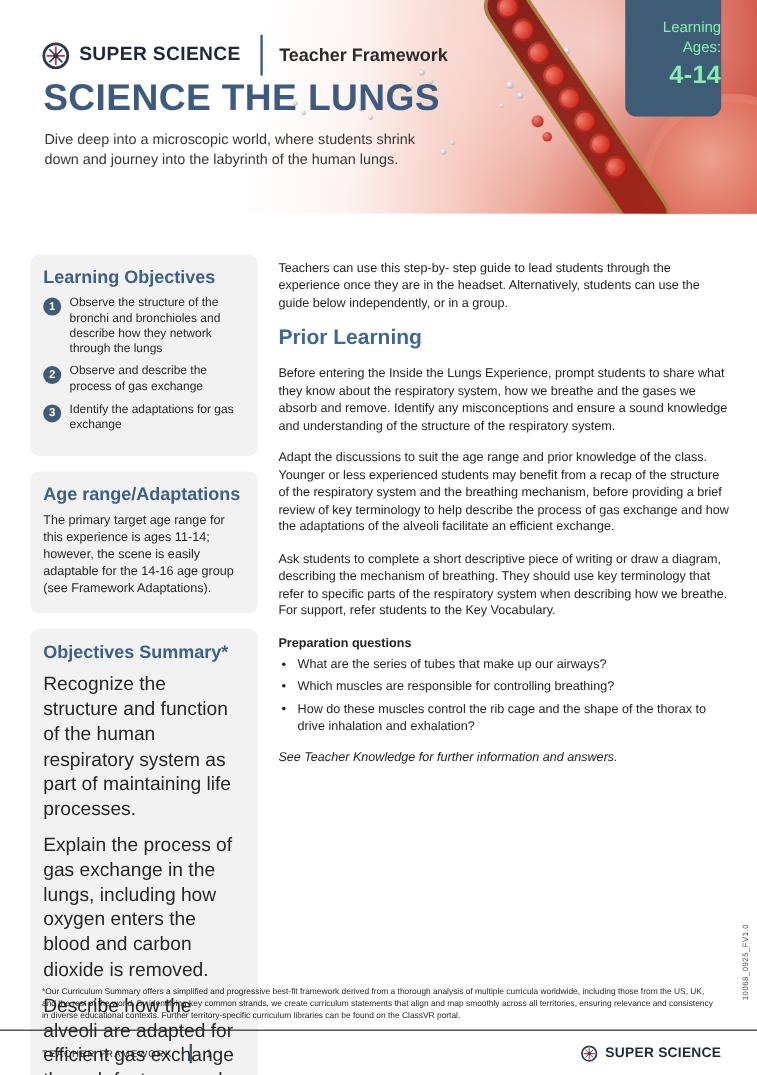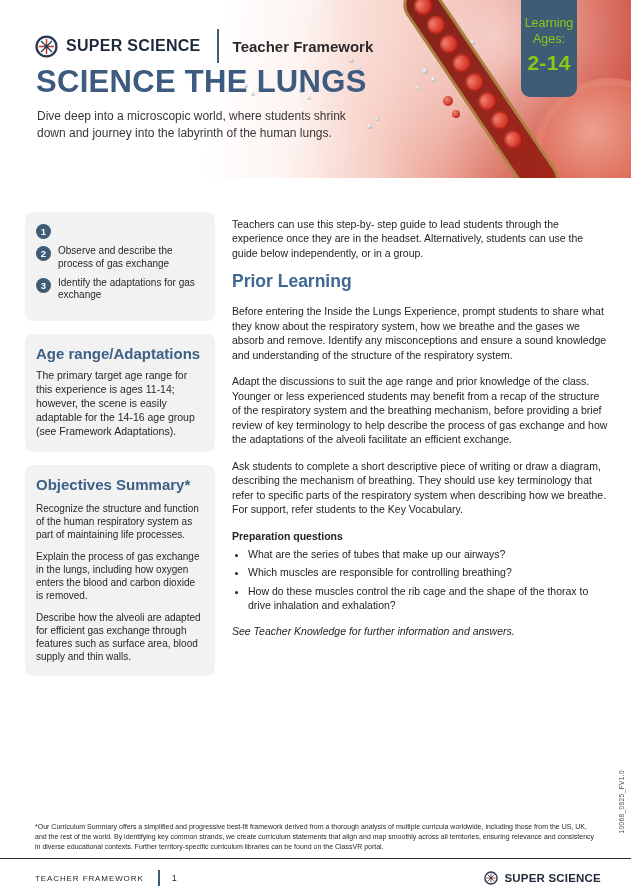--- a/index.html
+++ b/index.html
@@ -27,42 +27,42 @@
     background:radial-gradient(circle at 35% 30%, #ffffff 0%, #ced2d8 45%, #8f949c 100%);opacity:.92;}
   .mini-cell{position:absolute;aspect-ratio:1;border-radius:50%;
     background:radial-gradient(circle at 35% 32%, #ef8373 0%, #cf3a2c 60%, #9c160b 100%);}
 
   .brand-row{position:absolute;left:35px;top:29px;display:flex;align-items:center;z-index:6;}
   .logo{width:23px;height:23px;flex:0 0 auto;}
   .brand-text{font-size:16px;font-weight:bold;color:#1d2939;letter-spacing:0.3px;margin-left:8px;}
   .vdiv{width:2px;height:34px;background:#3e5c76;margin:0 14px 0 16px;}
   .doc-type{font-size:15px;font-weight:bold;color:#2e2a2b;}
 
-  .ages-badge{position:absolute;left:521px;top:0;width:56px;height:97px;background:#3e5c76;
-    border-radius:0 0 9px 9px;color:#84cc16;text-align:center;padding-top:15px;box-sizing:border-box;z-index:5;}
+  .ages-badge{position:absolute;left:521px;top:0;width:80px;height:97px;background:#3e5c76;
+    border-radius:0 0 9px 9px;color:#86efac;text-align:right;padding-top:15px;box-sizing:border-box;z-index:5;}
   .ages-line{font-size:12.5px;line-height:1.3;}
   .ages-value{font-size:21px;font-weight:bold;margin-top:3px;letter-spacing:0.3px;}
 
   .page-title{position:absolute;left:36px;top:64px;font-size:31px;font-weight:bold;color:#3c5b7e;
     letter-spacing:0.3px;z-index:6;}
   .page-subtitle{position:absolute;left:37px;top:108px;width:338px;font-size:12px;line-height:1.45;
     color:#3a3637;z-index:6;}
 
   
   .sidebar{position:absolute;left:25px;top:212px;width:190px;display:flex;flex-direction:column;gap:13px;}
   .card{background:#f2f2f2;border-radius:8px;padding:11px 11px 13px;box-sizing:border-box;}
   .card h3{margin:0 0 7px;font-size:15px;color:#3d6087;}
   .obj-item{display:flex;gap:7px;margin-bottom:6px;}
   .obj-num{width:15px;height:15px;border-radius:50%;background:#3e5c76;color:#fff;font-size:9.5px;
     font-weight:bold;display:flex;align-items:center;justify-content:center;flex:0 0 auto;margin-top:1px;}
   .obj-text{font-size:10px;line-height:1.28;}
   .card p.body{font-size:10.5px;line-height:1.33;margin:0;}
   .curr-row{display:flex;gap:7px;margin-top:9px;}
   .curr-label{width:58px;flex:0 0 auto;font-size:10.5px;font-weight:bold;color:#4e7ca8;line-height:1.3;}
-  .curr-paras p{font-size:10px;line-height:1.3;margin:0 0 9px;}
+  .curr-paras p{font-size:16px;line-height:1.3;margin:0 0 9px;}
   .curr-paras p:last-child{margin-bottom:0;}
 
   
   .main{position:absolute;left:232px;top:205px;width:378px;}
   .main p{font-size:10.5px;line-height:1.38;margin:12px 0 11px;color:#272324;}
   .main h2{font-size:17.5px;color:#3f6892;margin:0 0 5px;}
   .main h2.gap{margin-top:24px;}
   .prep-label{font-weight:bold;margin-bottom:4px !important;}
   ul.prep{margin:0 0 12px;padding-left:16px;}
   ul.prep li{font-size:10.5px;line-height:1.35;margin-bottom:4px;color:#272324;}
@@ -134,32 +134,34 @@
         <circle cx="12" cy="12" r="2.1" fill="#273a52"></circle>
       </svg>
       <span class="brand-text">SUPER SCIENCE</span>
       <span class="vdiv"></span>
       <span class="doc-type">Teacher Framework</span>
     </div>
 
     <div class="ages-badge">
       <div class="ages-line">Learning</div>
       <div class="ages-line">Ages:</div>
-      <div class="ages-value">2-14</div>
+      <div class="ages-value">4-14</div>
     </div>
 
     <div class="page-title">SCIENCE THE LUNGS</div>
     <div class="page-subtitle">Dive deep into a microscopic world, where students shrink down and journey into the labyrinth of the human lungs.</div>
   </div>
 
   <div class="sidebar">
 
     <div class="card">
+      <h3>Learning Objectives</h3>
       <div class="obj-item">
         <span class="obj-num">1</span>
+        <span class="obj-text">Observe the structure of the bronchi and bronchioles and describe how they network through the lungs</span>
       </div>
       <div class="obj-item">
         <span class="obj-num">2</span>
         <span class="obj-text">Observe and describe the process of gas exchange</span>
       </div>
       <div class="obj-item">
         <span class="obj-num">3</span>
         <span class="obj-text">Identify the adaptations for gas exchange</span>
       </div>
     </div>

